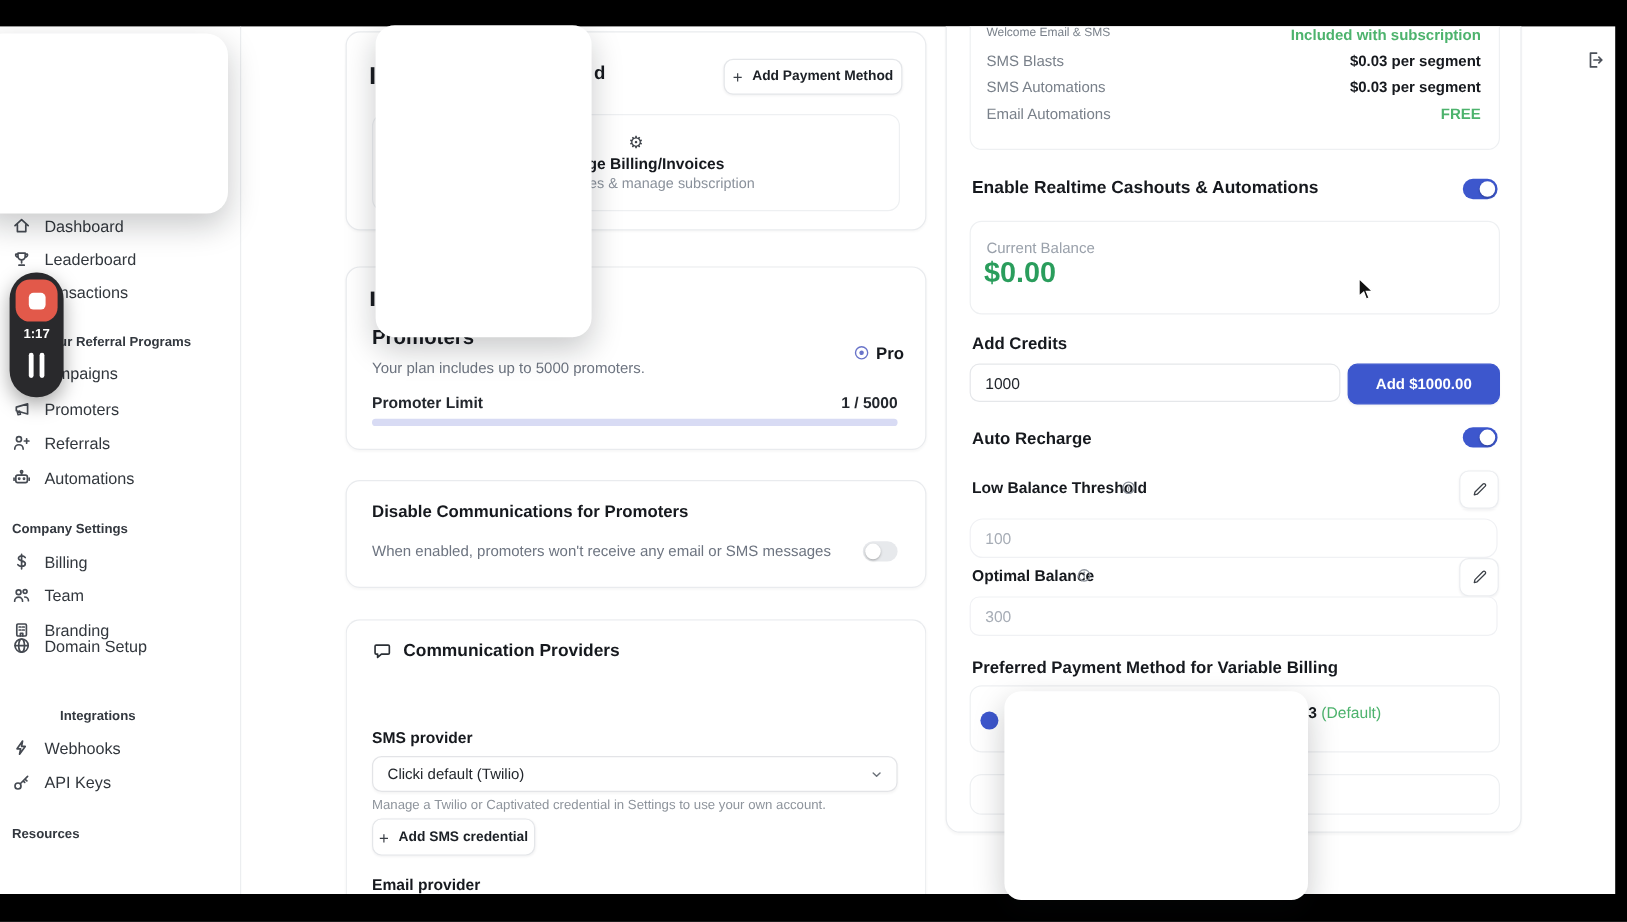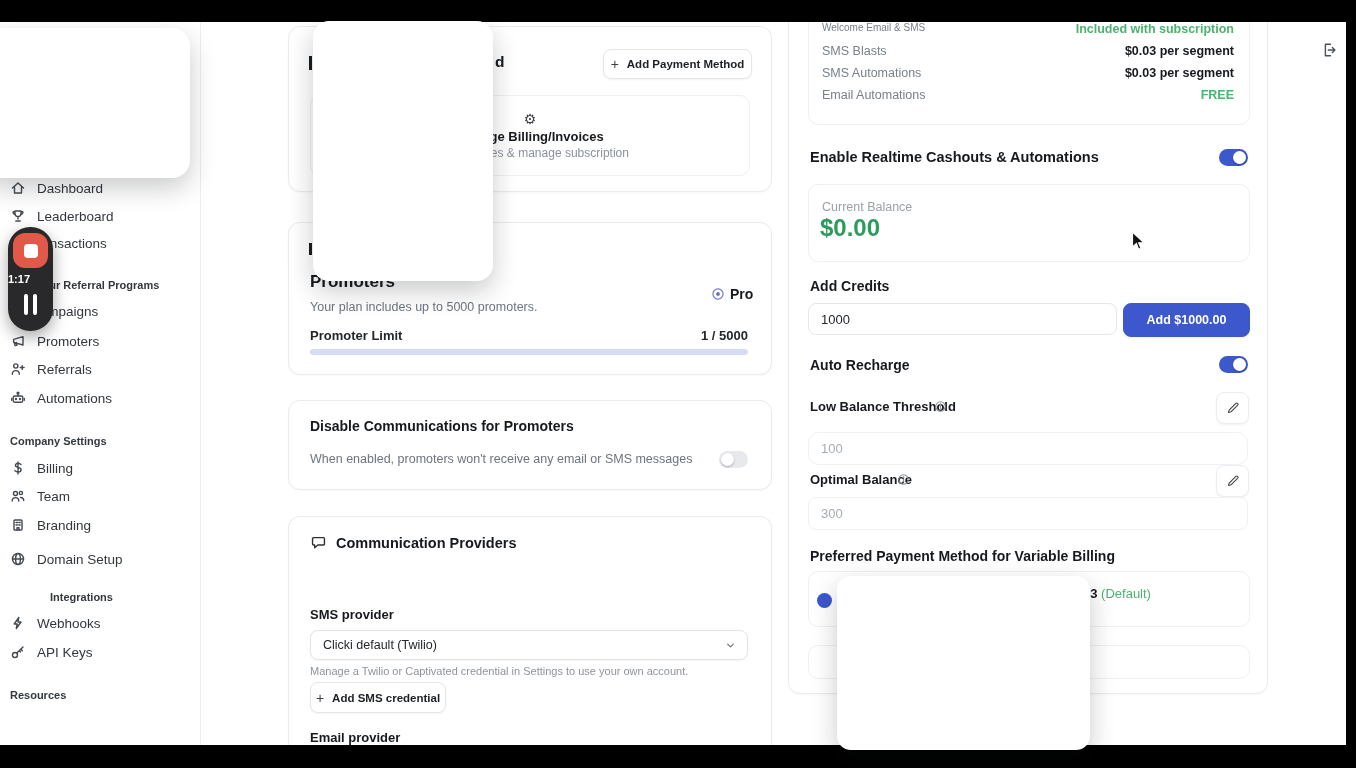--- a/index.html
+++ b/index.html
@@ -102,21 +102,21 @@
           </svg>
         <span>Team</span>
       </div>
       <div class="nav" style="left:10px;top:517px;">
         <svg viewBox="0 0 16 16">
             <rect x="4" y="3" width="8" height="10" rx="1"></rect>
             <path d="M6 5.5h1.4M8.8 5.5h1.4M6 8h1.4M8.8 8h1.4M7 13v-2.2h2V13"></path>
           </svg>
         <span>Branding</span>
       </div>
-      <div class="nav" style="left:10px;top:551px;">
+      <div class="nav" style="left:10px;top:530px;">
         <svg viewBox="0 0 16 16">
             <circle cx="8" cy="8" r="5.5"></circle>
             <ellipse cx="8" cy="8" rx="2.4" ry="5.5"></ellipse>
             <path d="M2.5 8h11"></path>
           </svg>
         <span>Domain Setup</span>
       </div>
 
       <div class="sechead" style="left:10px;top:591px;padding-left:40px;">Integrations</div>
 
@@ -267,21 +267,21 @@
   </div>
 
   <div class="ovl" style="left:-16px;top:28px;width:206px;height:150px;border-radius:18px;"></div>
   <div class="ovl" style="left:313px;top:21px;width:180px;height:260px;border-radius:16px;"></div>
   <div class="ovl" style="left:837px;top:576px;width:253px;height:174px;border-radius:14px;"></div>
 
   <div style="position:absolute;left:8px;top:227px;width:45px;height:104px;background:#29292c;border-radius:22px;box-shadow:0 6px 16px rgba(0,0,0,.35);">
     <div style="position:absolute;left:5px;top:6px;width:35px;height:35px;background:#e2594a;border-radius:12px;display:flex;align-items:center;justify-content:center;cursor:pointer;">
       <div style="width:14px;height:14px;background:#fff;border-radius:4px;"></div>
     </div>
-    <div style="position:absolute;left:0;top:46px;width:45px;text-align:left;color:#fff;font-size:11px;font-weight:700;">1:17</div>
+    <div style="position:absolute;left:0;top:46px;width:45px;text-align:center;color:#fff;font-size:11px;font-weight:700;">1:17</div>
     <div style="position:absolute;left:0;top:64px;width:45px;height:26px;display:flex;align-items:center;justify-content:center;gap:5px;cursor:pointer;">
       <div style="width:4px;height:21px;background:#fff;border-radius:2px;"></div>
       <div style="width:4px;height:21px;background:#fff;border-radius:2px;"></div>
     </div>
   </div>
 
   <svg style="position:absolute;left:1131px;top:231px;width:15px;height:21px;" viewBox="0 0 15 21">
     <polygon points="1.5,1 1.5,16 5.4,12.6 7.6,18.3 10,17.3 7.7,11.8 13,11.8" fill="#111" stroke="#fff" stroke-width="1.2"></polygon>
   </svg>
 </div>

